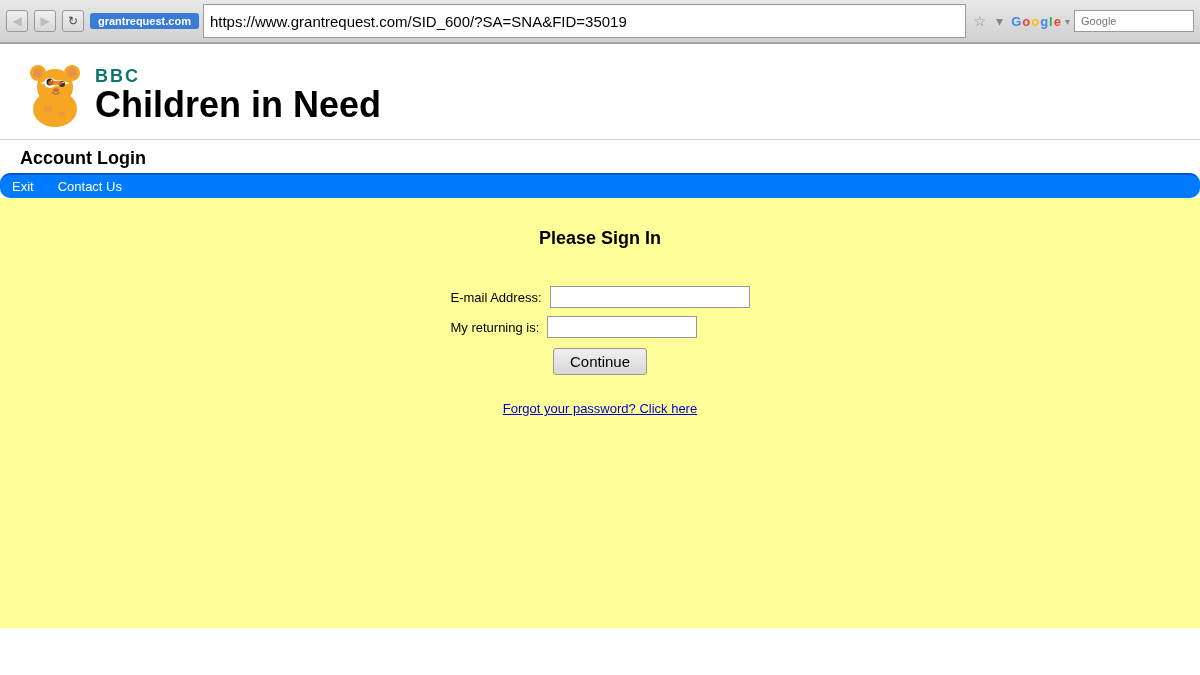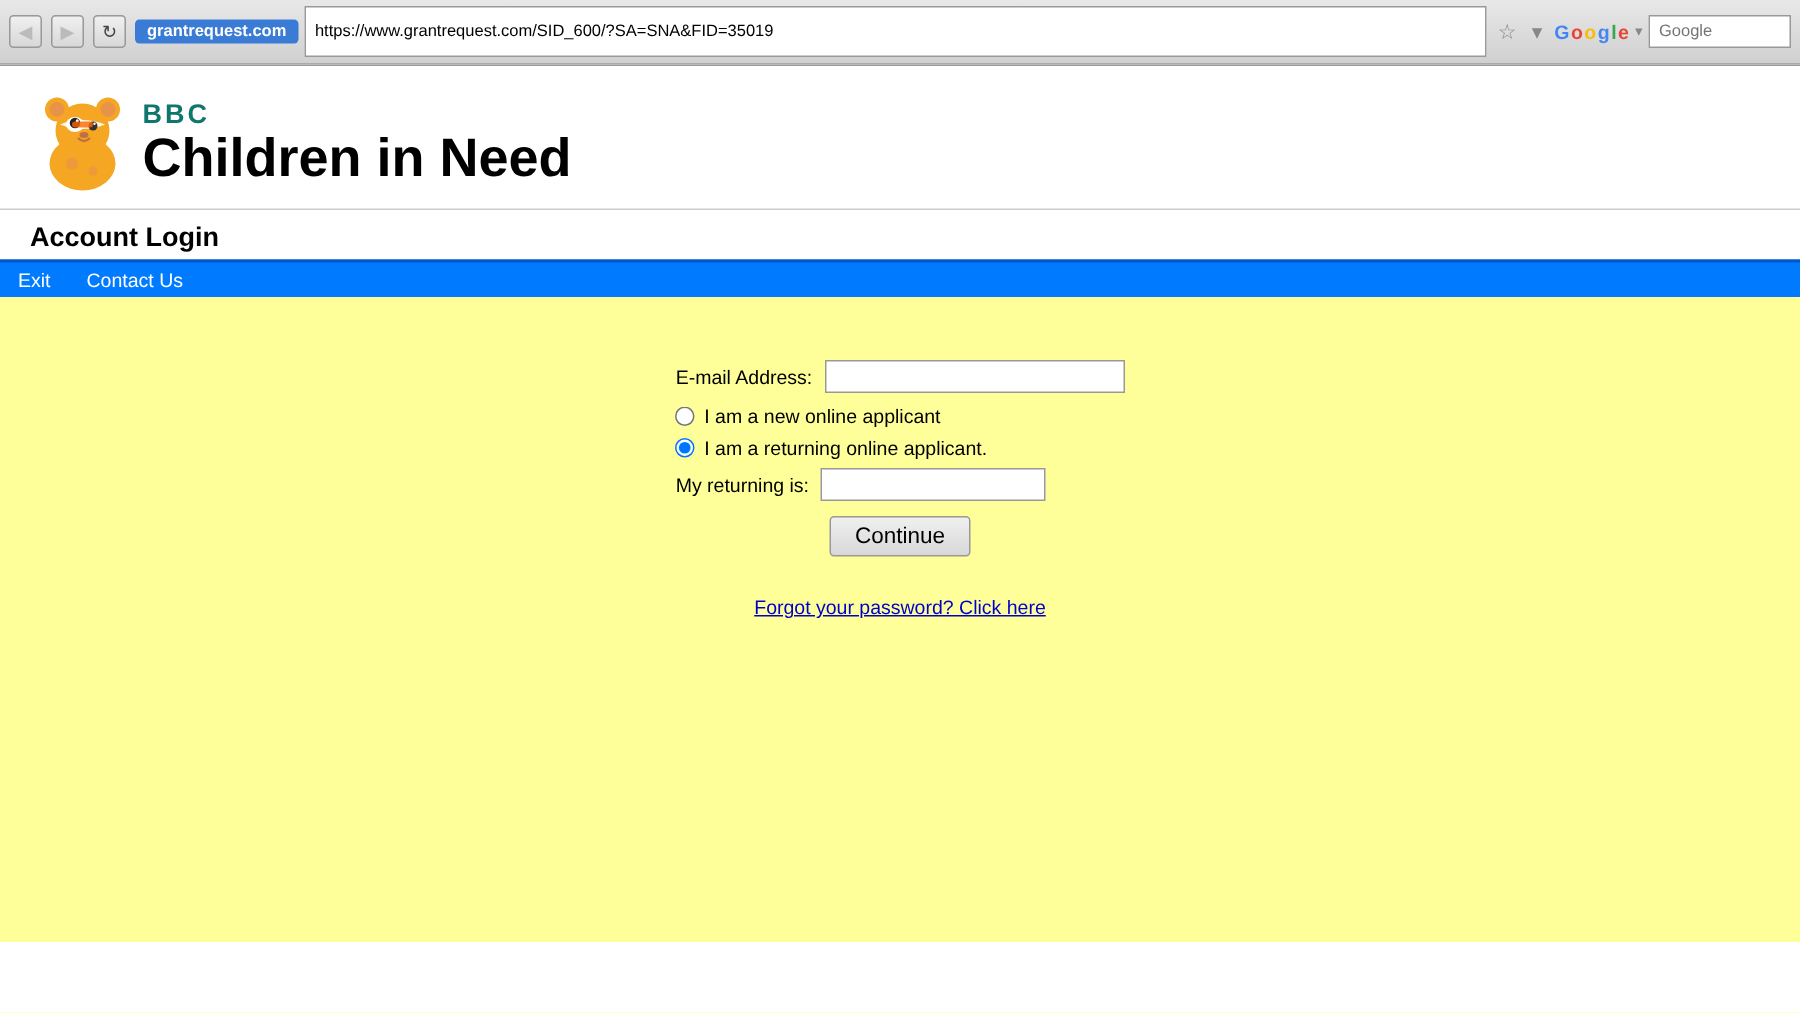--- a/index.html
+++ b/index.html
@@ -38,33 +38,33 @@
       border-radius: 3px;
       font-size: 11px;
       font-weight: bold;
       white-space: nowrap;
     }
     .address-bar {
       flex: 1;
       height: 30px;
       border: 1px solid #999;
       padding: 16px 6px;
-      font-size: 11px;
+      font-size: 15px;
       background: white;
     }
     .browser-star { font-size: 14px; color: #888; margin: 0 2px; }
     .browser-search-group {
       display: flex; align-items: center; gap: 4px;
     }
     .browser-search-box {
       height: 22px;
       border: 1px solid #999;
       padding: 0 6px;
       font-size: 11px;
-      width: 95px;
+      width: 120px;
     }
     .google-icon {
       display: flex; align-items: center; gap: 1px; font-size: 13px; font-weight: bold;
     }
     .g-blue { color: #4285F4; }
     .g-red { color: #EA4335; }
     .g-yellow { color: #FBBC05; }
     .g-green { color: #34A853; }
 
     
@@ -99,20 +99,21 @@
     }
     .account-login-title {
       font-size: 18px; font-weight: bold; color: #000;
     }
 
     .nav-bar {
       background: #007bff;
       padding: 0;
       display: flex;
       border-top: 2px solid #0055cc;
+      border-radius: 10px;
     }
     .nav-link {
       color: white;
       text-decoration: none;
       padding: 4px 12px;
       font-size: 13px;
       display: inline-block;
     }
 
     .main-content {
@@ -285,39 +286,30 @@
   <span class="account-login-title">Account Login</span>
 </div>
 
 <div class="nav-bar">
   <a class="nav-link" href="#">Exit</a>
   <a class="nav-link" href="#">Contact Us</a>
 </div>
 
 <div class="main-content">
   <div class="signin-container">
+    <div class="signin-title">Please Sign In</div>
 
     <div class="form-section">
       
       <div class="form-row">
         <label class="form-label">E-mail Address:</label>
         <input class="email-input" type="text" style="">
       </div>
 
       
-      <div class="radio-block">
-        <div class="radio-row">
-          <input type="radio" name="applicant_type" value="new" style="">
-          <span class="radio-label">I am a new online applicant</span>
-        </div>
-        <div class="radio-row">
-          <input type="radio" name="applicant_type" value="returning" checked="" style="">
-          <span class="radio-label">I am a returning online applicant.</span>
-        </div>
-      </div>
 
       
       <div class="password-row">
         <label class="password-label">My returning is:</label>
         <input class="password-input" type="password" style="">
       </div>
 
       
       <div style="text-align:center; margin-bottom:12px;">
         <button class="continue-btn">Continue</button>

